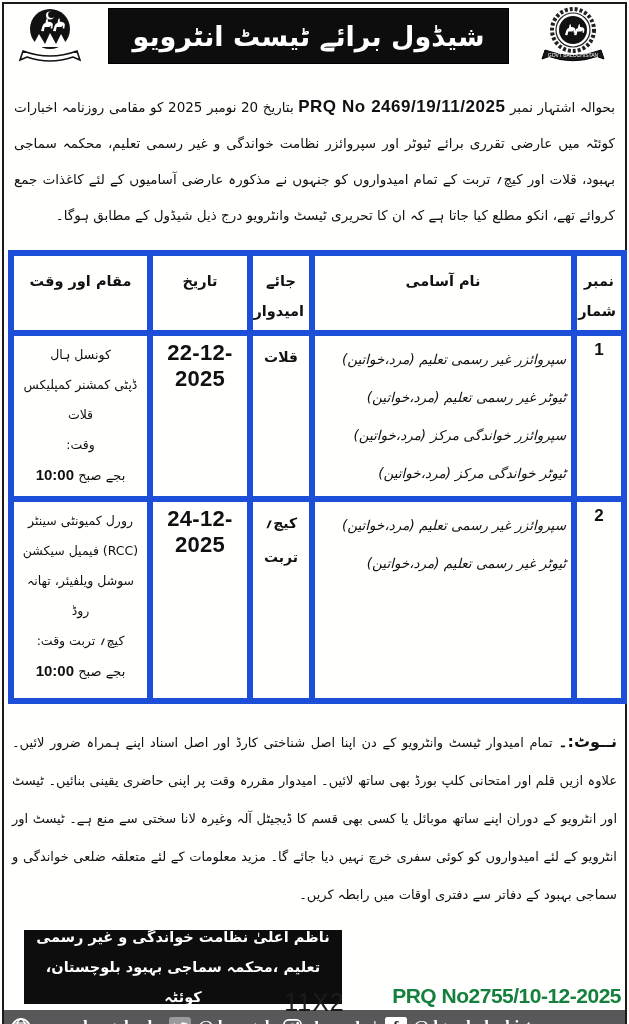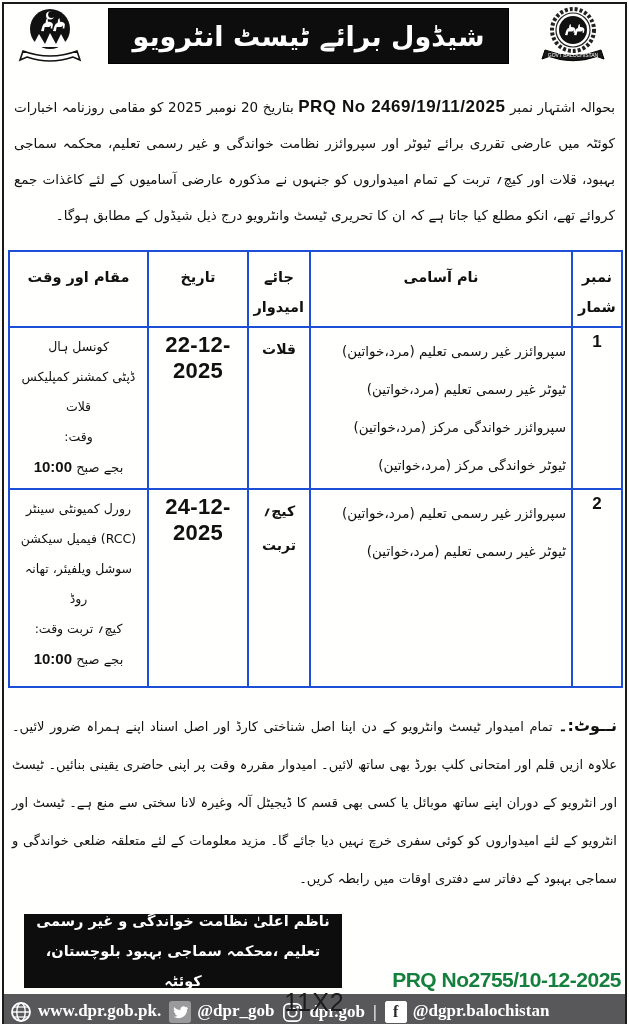--- a/index.html
+++ b/index.html
@@ -28,37 +28,37 @@
     direction:rtl;text-align:justify;padding:4px 10px 0 10px;
     font-size:13.5px;line-height:36px;height:148px;overflow:hidden;
   }
   .intro .latin{font-family:"Liberation Sans",sans-serif;font-weight:600;font-size:17px;letter-spacing:.5px;}
   
   table.sched{
     direction:rtl;border-collapse:collapse;table-layout:fixed;
     width:613px;margin:2px 4px 0 4px;
   }
   table.sched th,table.sched td{
-    border:2px solid #1d4ed8;vertical-align:top;padding:4px 5px;overflow:hidden;
+    border:6px solid #1d4ed8;vertical-align:top;padding:4px 5px;overflow:hidden;
   }
   col.c-serial{width:50px;}
   col.c-post{width:262px;}
   col.c-place{width:62px;}
   col.c-date{width:100px;}
   col.c-venue{width:139px;}
   table.sched th{
     font-size:14.5px;font-weight:bold;text-align:center;padding-top:10px;
     height:60px;line-height:30px;
   }
   td.cell-serial{
     text-align:center;font-family:"Liberation Sans",sans-serif;
     font-weight:bold;font-size:17px;padding-top:12px;
   }
   td.cell-post{text-align:right;font-size:13.5px;}
-  .post-line{line-height:38px;white-space:nowrap;}
+  .post-line{line-height:38px;white-space:nowrap;font-style:italic;}
   td.cell-place{text-align:center;font-size:14px;font-weight:bold;line-height:34px;padding-top:12px;}
   td.cell-date{
     text-align:center;font-family:"Liberation Sans",sans-serif;
     font-weight:bold;font-size:22px;padding-top:14px;letter-spacing:.3px;
   }
   td.cell-venue{text-align:center;font-size:12.5px;}
   .venue-line{line-height:30px;}
   .venue-time{direction:ltr;font-size:13px;}
   .venue-time .num{font-family:"Liberation Sans",sans-serif;font-weight:bold;font-size:15px;}
   tr.row-1 td{height:152px;}

